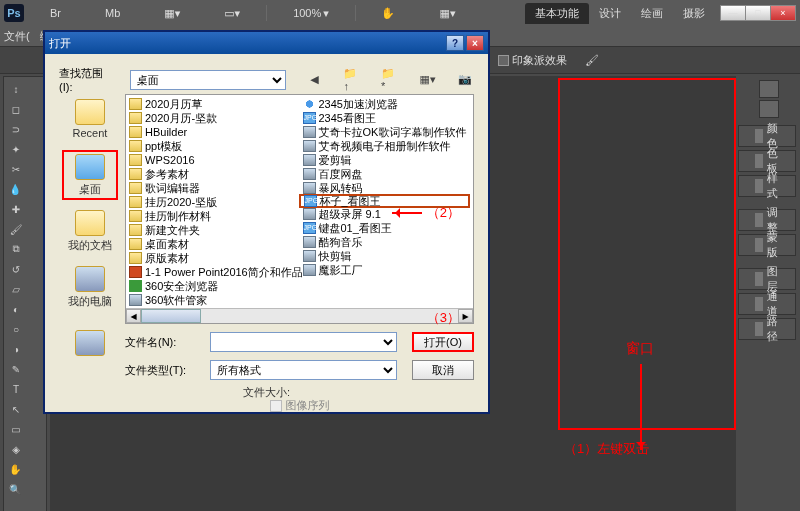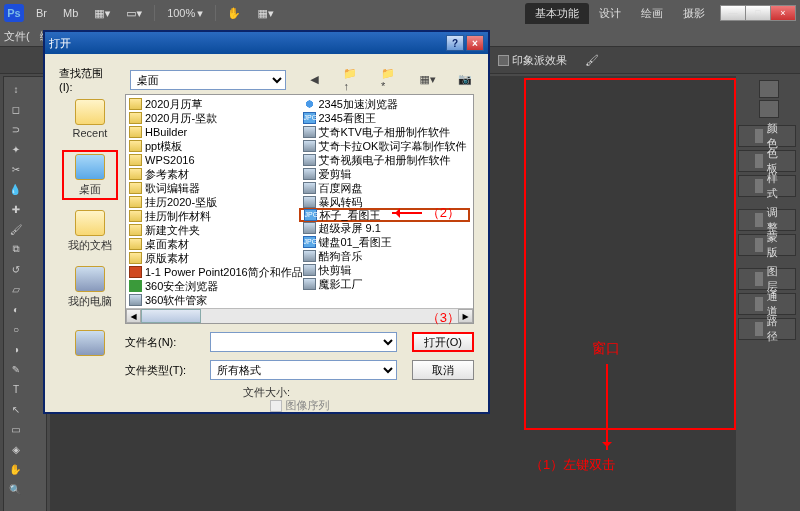--- a/index.html
+++ b/index.html
@@ -1,41 +1,41 @@
 <!DOCTYPE html>
 <html><head>
 <meta charset="utf-8">
 <style>
 *{box-sizing:border-box;margin:0;padding:0;font-family:"Microsoft YaHei","SimSun",sans-serif;font-size:11px}
 body{width:800px;height:511px;background:#4a4a4a;overflow:hidden;position:relative}
 .app-chrome{position:absolute;top:0;left:0;right:0;height:26px;background:#5a5a5a;display:flex;align-items:center;padding:0 4px;color:#ddd}
-.ps-badge{width:20px;height:18px;background:#1d4ed8;color:#7cbce8;display:flex;align-items:center;justify-content:center;font-weight:bold;border-radius:3px;margin-right:4px}
-.chrome-btn{padding:2px 6px;margin:0 2px;color:#ddd;display:flex;align-items:center;gap:2px}
+.ps-badge{width:20px;height:18px;background:#0f172a;color:#7cbce8;display:flex;align-items:center;justify-content:center;font-weight:bold;border-radius:3px;margin-right:4px}
+.chrome-btn{padding:2px 6px;margin:0 16px;color:#ddd;display:flex;align-items:center;gap:2px}
 .chrome-sep{width:1px;height:16px;background:#6a6a6a;margin:0 4px}
 .chrome-right{margin-left:auto;display:flex;align-items:center;gap:0}
 .tab-bar{display:flex;background:#5a5a5a}
 .tab{padding:3px 10px;color:#ddd;border-top-left-radius:3px;border-top-right-radius:3px}
 .tab.active{background:#2a2a2a}
 .win-btns{display:flex;margin-left:6px}
 .win-btn{width:26px;height:16px;border:1px solid #888;background:linear-gradient(#fff,#ccc);display:flex;align-items:center;justify-content:center;font-size:9px;margin-left:-1px}
 .win-btn.close{background:linear-gradient(#e77,#c33);color:#fff}
 .menu-bar{position:absolute;top:26px;left:0;right:0;height:20px;background:#5a5a5a;color:#ddd;display:flex;align-items:center;padding:0 4px;gap:10px}
 .opts-bar{position:absolute;top:46px;left:0;right:0;height:28px;background:#444;border-top:1px solid #333;border-bottom:1px solid #333;display:flex;align-items:center;color:#ddd;padding:0 6px;gap:8px}
 .cb{width:11px;height:11px;border:1px solid #999;background:#666;display:inline-block;vertical-align:middle;margin-right:3px}
 .left-tools{position:absolute;top:76px;left:3px;width:44px;background:#555;border:1px solid #333;display:flex;flex-wrap:wrap;padding:2px}
 .tool{width:18px;height:18px;margin:1px;display:flex;align-items:center;justify-content:center;color:#ccc;font-size:10px}
 .right-dock{position:absolute;top:76px;right:0;width:62px;display:flex;flex-direction:column;gap:3px}
 .right-top{background:#4a4a4a;display:flex;flex-direction:column;gap:2px;padding:4px;align-items:center}
 .right-top .icon{width:20px;height:18px;background:#666;border:1px solid #333}
 .panel-btn{width:58px;height:22px;background:#525252;border:1px solid #333;color:#ddd;display:flex;align-items:center;padding:0 16px;gap:4px;font-size:10px}
 .panel-btn .ic{width:14px;height:14px;background:#777;display:inline-block}
 .canvas-area{position:absolute;top:76px;left:50px;right:64px;bottom:0;background:#3a3a3a}
-.red-window{position:absolute;top:2px;right:0;width:212px;height:352px;border:2px solid red}
+.red-window{position:absolute;top:2px;right:0;width:178px;height:352px;border:2px solid red}
 .ann-window{position:absolute;top:260px;left:66px;color:red;font-size:14px}
-.ann-dbl{position:absolute;top:376px;left:4px;color:red;font-size:13px}
+.ann-dbl{position:absolute;top:360px;left:4px;color:red;font-size:13px}
 .arrow1{position:absolute;top:284px;left:80px;width:2px;height:86px;background:red}
 .arrow1:before{content:"";position:absolute;bottom:-2px;left:-4px;border:5px solid transparent;border-top-color:red}
 
 .dialog{position:absolute;top:30px;left:43px;width:447px;height:384px;background:#ece9d8;border:2px solid #0a246a}
 .dlg-title{height:22px;background:linear-gradient(#2a6ac0,#0a4a9a);color:#fff;display:flex;align-items:center;padding:0 4px;font-size:12px}
 .dlg-title .tbtns{margin-left:auto;display:flex;gap:2px}
 .dlg-title .tb{width:18px;height:16px;background:linear-gradient(#d0e0f8,#6a9ad8);border:1px solid #2a5a9a;display:flex;align-items:center;justify-content:center;color:#0a246a;font-weight:bold;font-size:10px}
 .dlg-title .tb.x{background:linear-gradient(#e88,#c33);color:#fff}
 .dlg-body{padding:12px 14px;position:relative;height:calc(100% - 22px)}
 .lookin{display:flex;align-items:center;gap:20px;margin-bottom:8px}
@@ -302,24 +302,20 @@
       <div class="fitem" data-name="file-item">
             <span class="fi ie" data-name="ie-icon"></span>
             <span data-name="file-label">2345加速浏览器</span>
           </div>
           <div class="fitem" data-name="file-item">
             <span class="fi jpg" data-name="jpg-icon">JPG</span>
             <span data-name="file-label">2345看图王</span>
           </div>
           <div class="fitem" data-name="file-item">
             <span class="fi app" data-name="app-icon"></span>
-            <span data-name="file-label">艾奇KTV电子相册制作软件</span>
-          </div>
-          <div class="fitem" data-name="file-item">
-            <span class="fi app" data-name="app-icon"></span>
             <span data-name="file-label">艾奇卡拉OK歌词字幕制作软件</span>
           </div>
           <div class="fitem" data-name="file-item">
             <span class="fi app" data-name="app-icon"></span>
             <span data-name="file-label">艾奇视频电子相册制作软件</span>
           </div>
           <div class="fitem" data-name="file-item">
             <span class="fi app" data-name="app-icon"></span>
             <span data-name="file-label">爱剪辑</span>
           </div>

